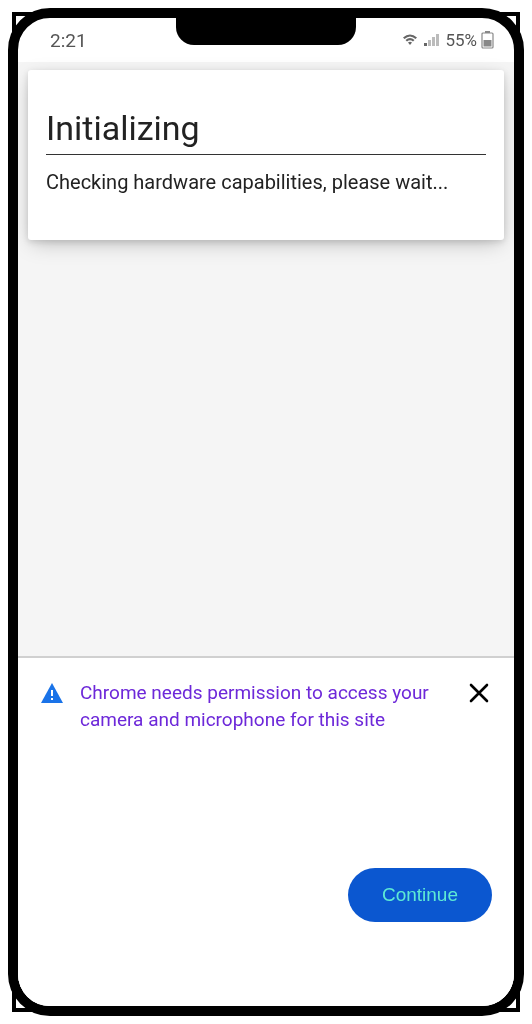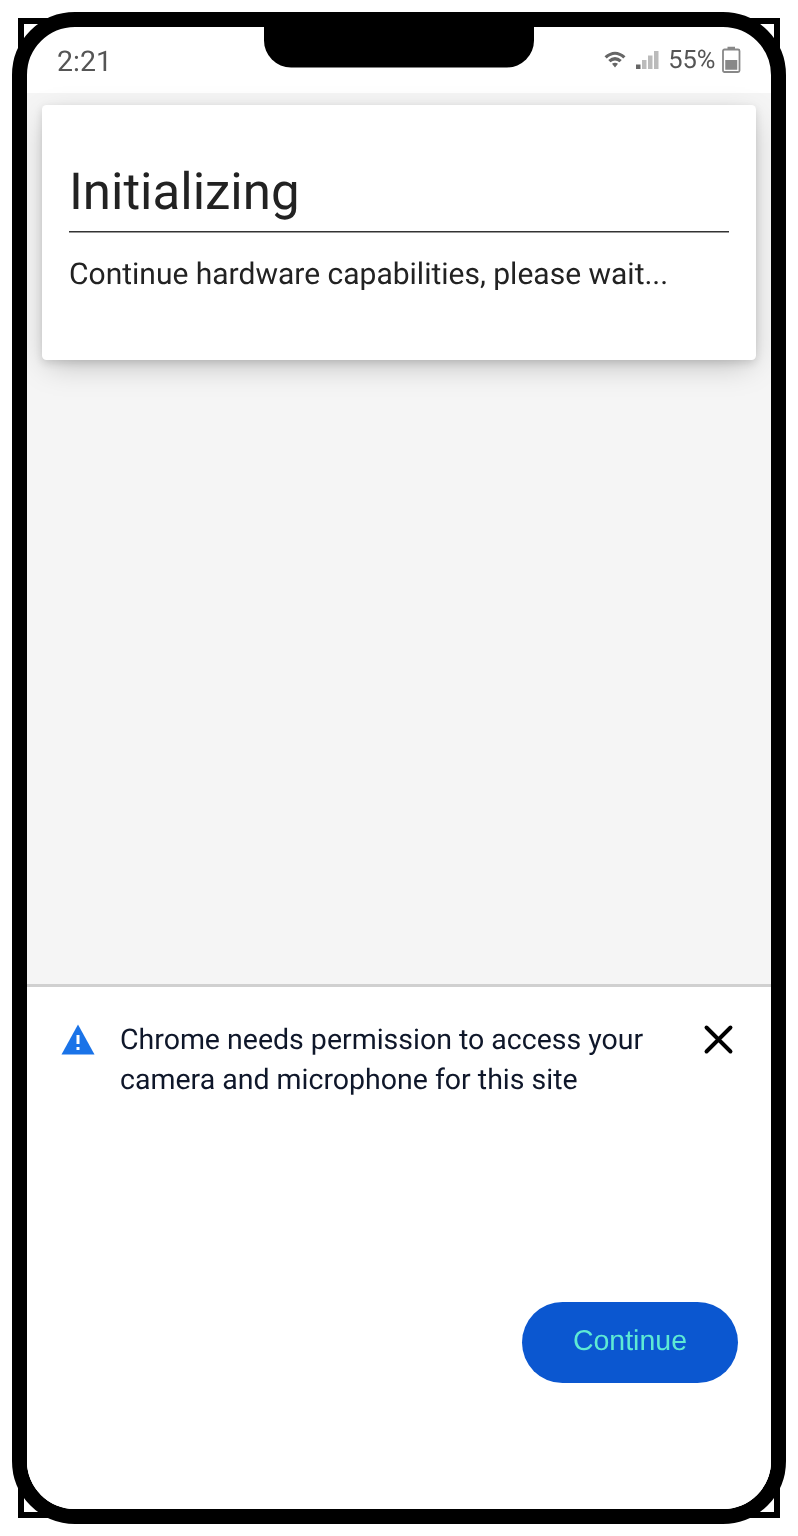--- a/index.html
+++ b/index.html
@@ -60,21 +60,21 @@
       height: 28px;
       background: #000;
       border-bottom-left-radius: 18px;
       border-bottom-right-radius: 18px;
       z-index: 10;
     }
     
     .status-bar {
       position: absolute;
       top: 0;
-      left: 0;
+      left: 12px;
       right: 0;
       height: 44px;
       display: flex;
       align-items: center;
       justify-content: space-between;
       padding: 0 20px;
       font-size: 18px;
       color: #555;
     }
     
@@ -157,21 +157,21 @@
     
     .warning-icon {
       flex-shrink: 0;
       margin-top: 2px;
     }
     
     .sheet-text {
       flex: 1;
       font-size: 19px;
       line-height: 1.4;
-      color: #0f172a;
+      color: #6d28d9;
       padding-right: 10px;
     }
     
     .close-btn {
       flex-shrink: 0;
       cursor: pointer;
       padding: 2px;
     }
     
     .continue-btn {
@@ -225,21 +225,21 @@
           <rect x="1" y="2" width="11" height="15" rx="1" fill="none" stroke="#888" stroke-width="1.2"></rect>
           <rect x="2.5" y="9" width="8" height="6.5" fill="#888"></rect>
         </svg>
       </span>
     </div>
   </div>
 
   <div class="content-area">
     <div class="card">
       <div class="card-title">Initializing</div>
-      <div class="card-body">Continue hardware capabilities, please wait...</div>
+      <div class="card-body">Checking hardware capabilities, please wait...</div>
     </div>
 
     <div class="bottom-sheet-divider"></div>
 
     <div class="bottom-sheet">
       <div class="sheet-header">
         <span class="warning-icon">
           <svg width="24" height="22" viewBox="0 0 24 22">
             <path d="M12 1 L23 21 L1 21 Z" fill="#1a73e8"></path>
             <rect x="11" y="8" width="2" height="6" fill="#fff"></rect>

